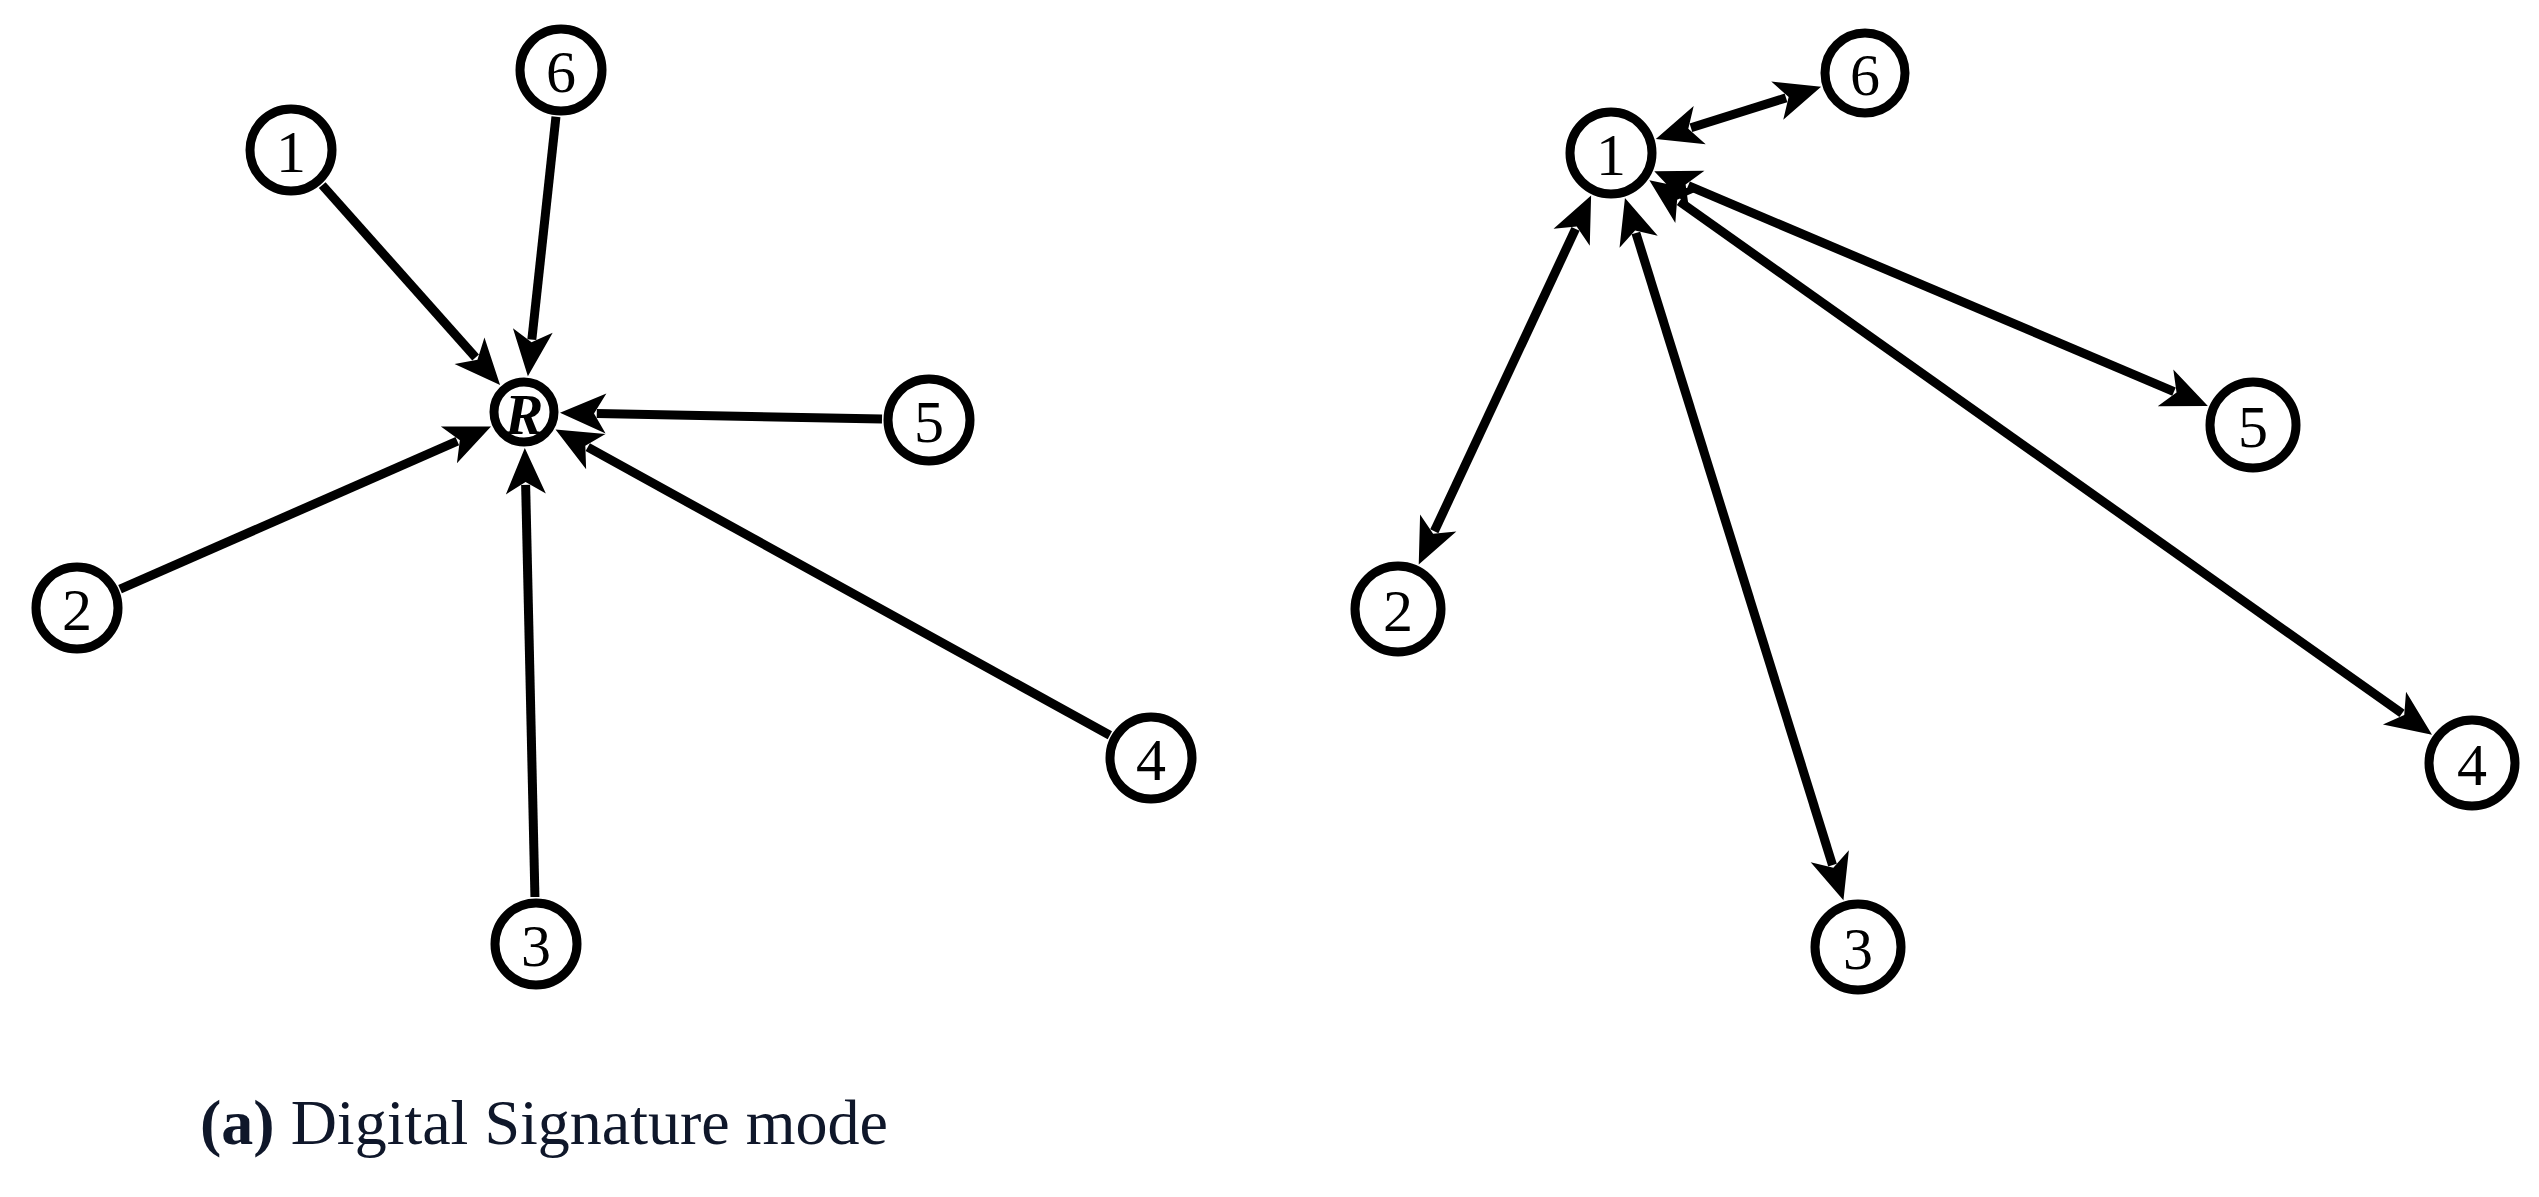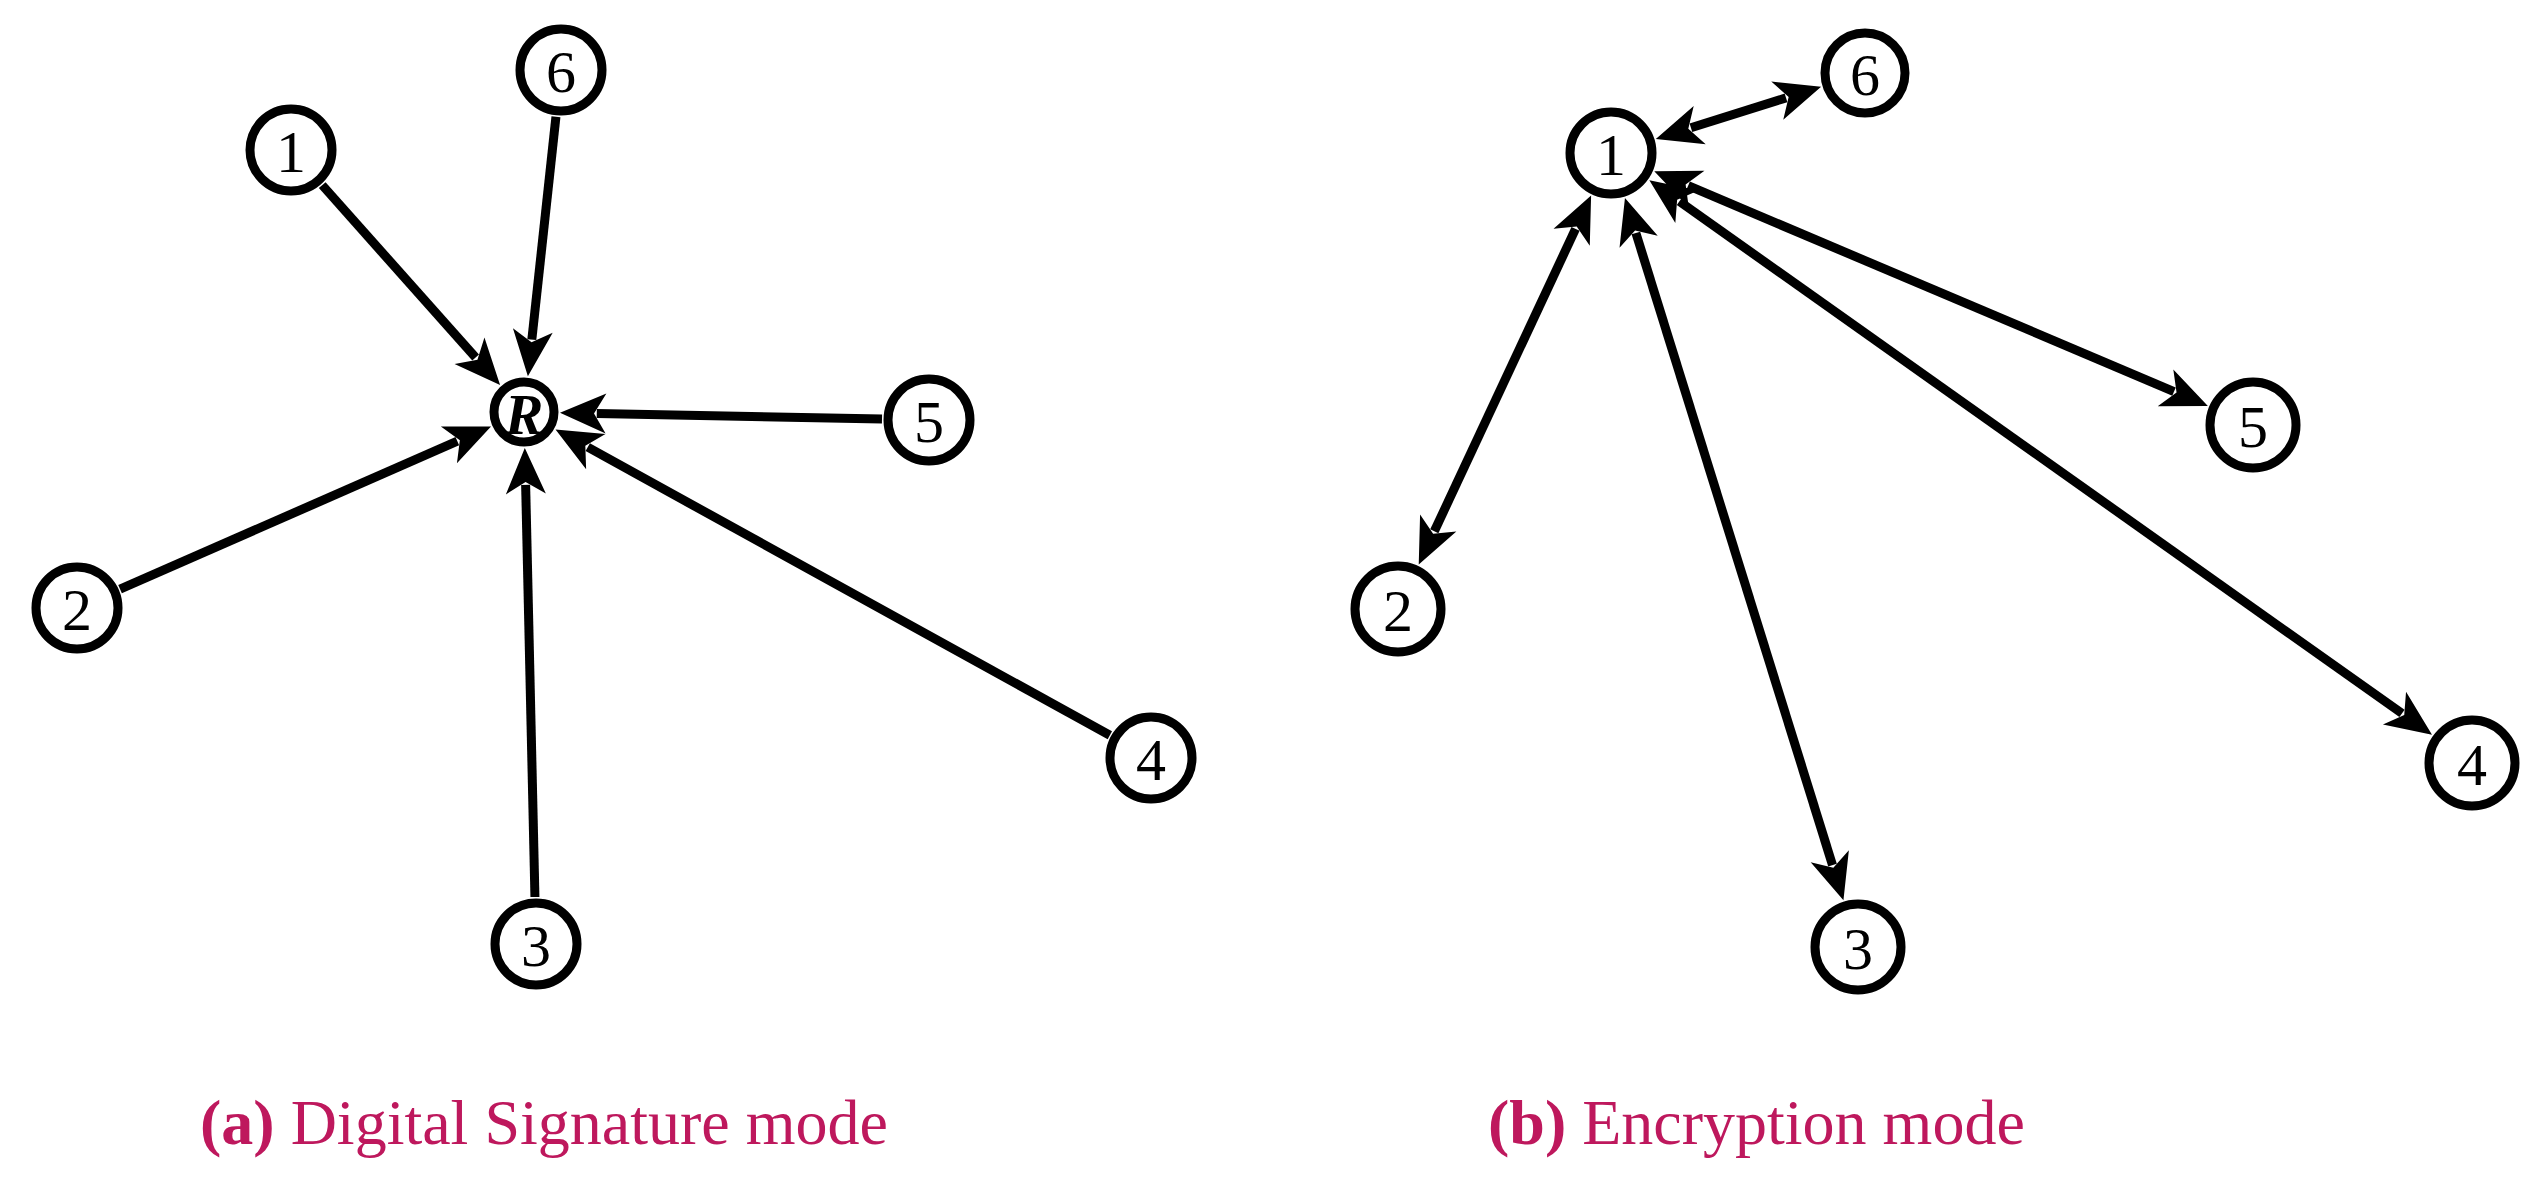--- a/index.html
+++ b/index.html
@@ -54,21 +54,21 @@
   }
   .arrow-head {
     fill: #000000;
     stroke: none;
   }
   .caption {
     position: absolute;
     font-family: "Liberation Serif", "DejaVu Serif", serif;
     font-size: 64px;
     line-height: 1.1;
-    color: #be185d;
+    color: #0f172a;
     white-space: nowrap;
   }
   .caption .tag {
     font-weight: 700;
   }
   #caption-a { left: 200px; top: 1088px; }
   #caption-b { left: 1488px; top: 1088px; }
 </style>
 </head>
 <body>
@@ -194,17 +194,14 @@
             <text x="1865" y="75" class="node-label">6</text>
           </g>
       </g>
     </g>
   </svg>
 
   <div class="caption" id="caption-a">
     <span class="tag">(a)</span><span> Digital Signature mode</span>
   </div>
 
-  <div class="caption" id="caption-b">
-    <span class="tag">(b)</span><span> Encryption mode</span>
-  </div>
 
 </div>
 
 </body></html>

